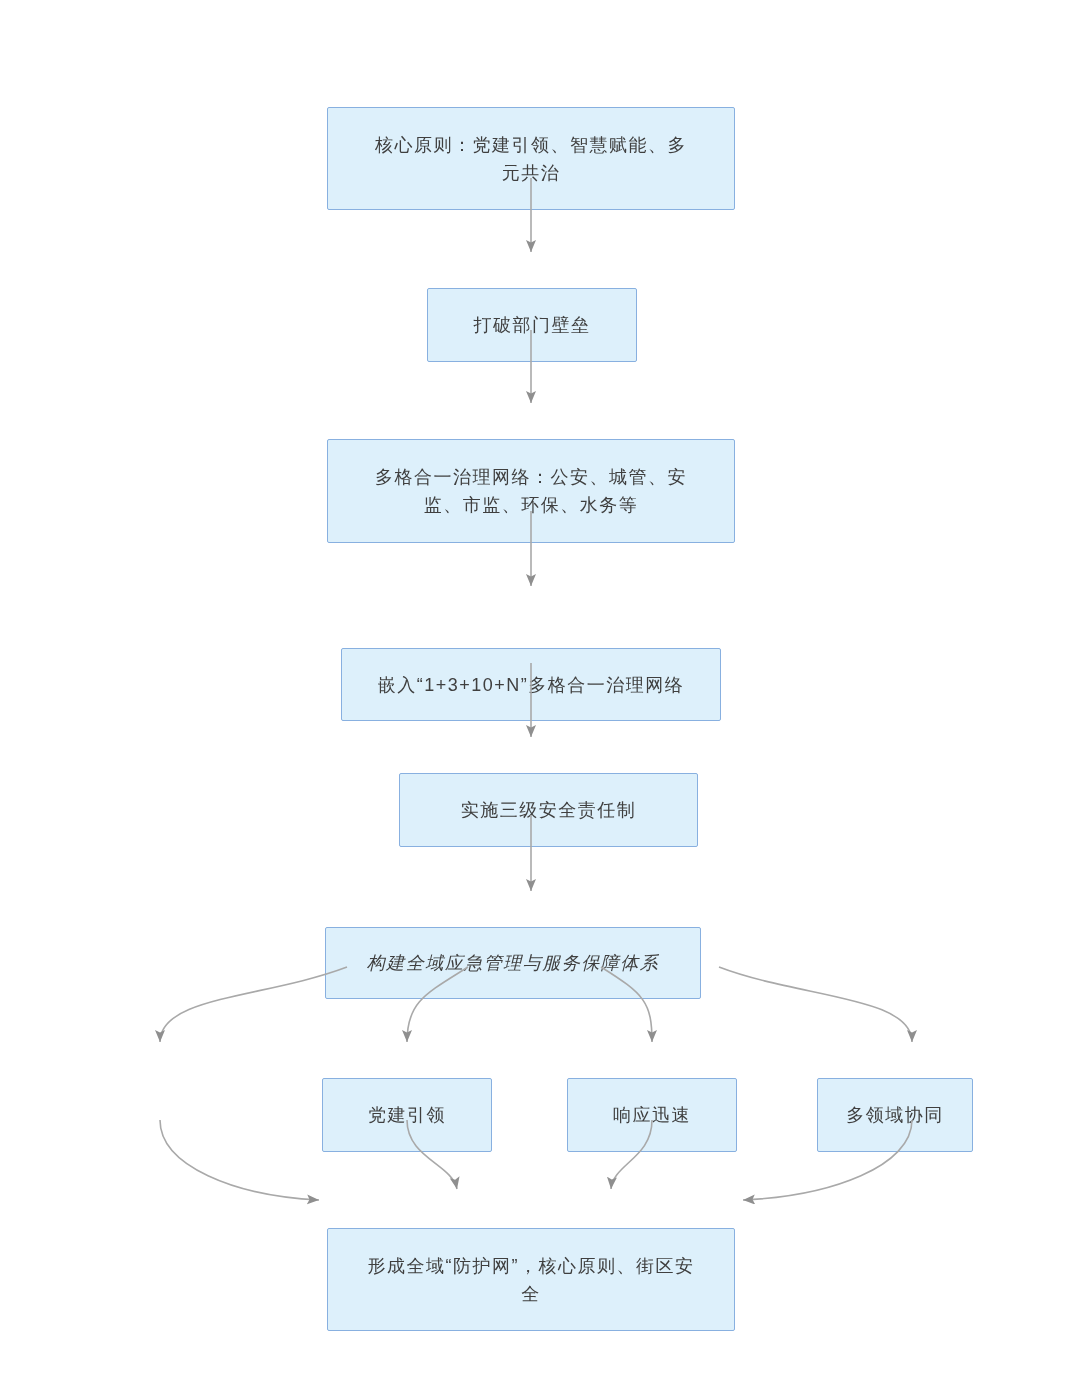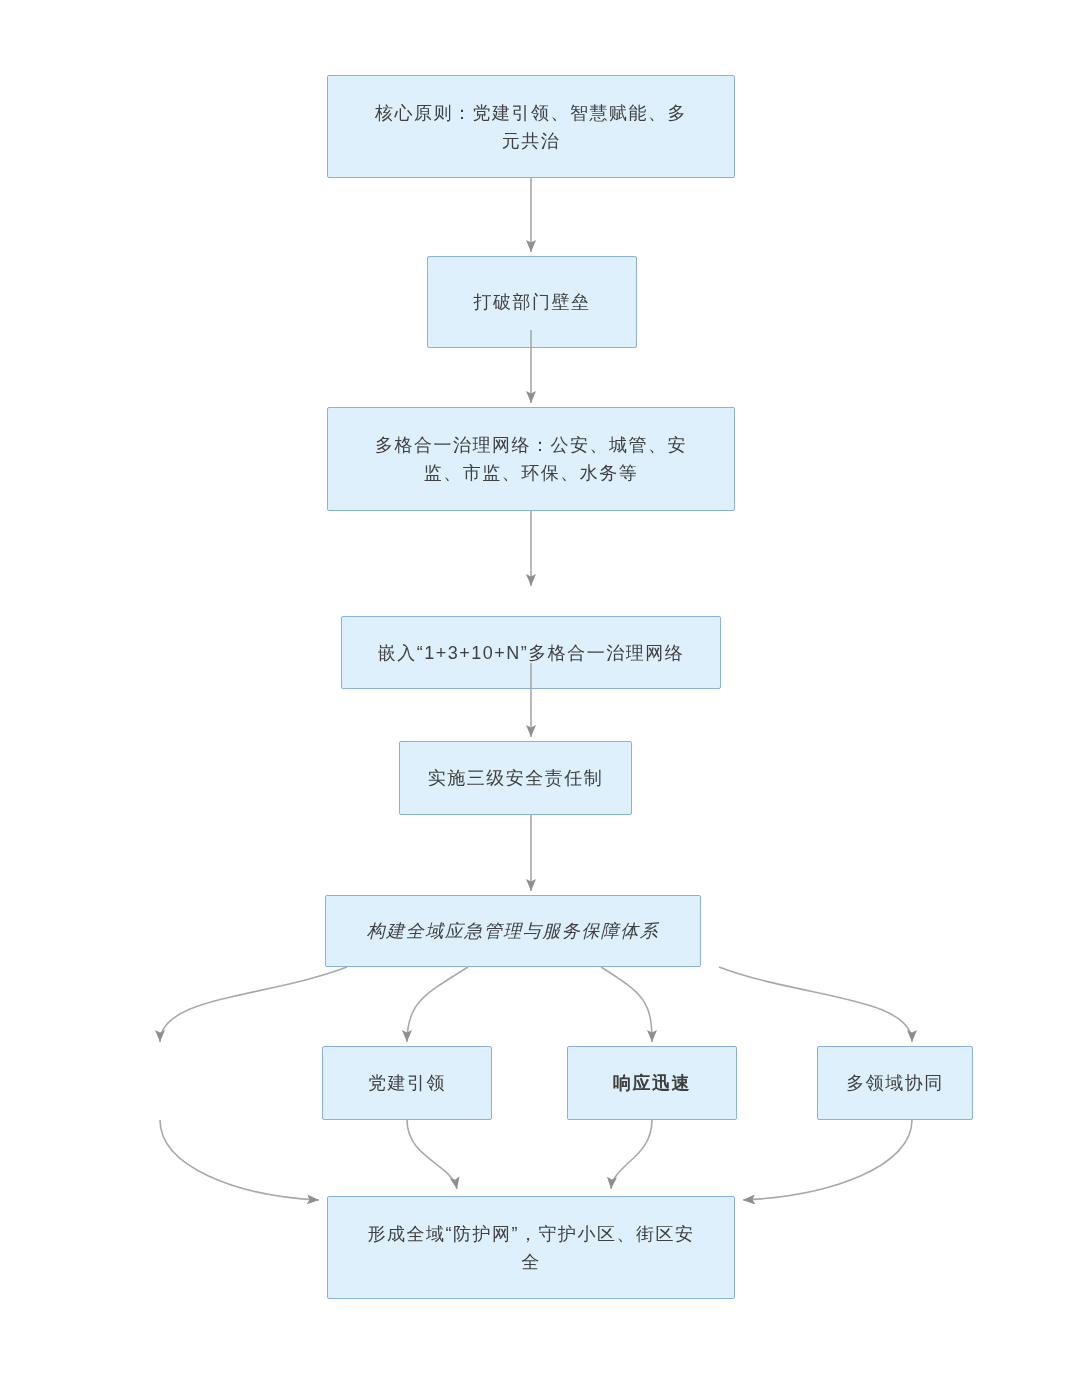--- a/index.html
+++ b/index.html
@@ -32,20 +32,21 @@
     display: flex;
     align-items: center;
     justify-content: center;
     text-align: center;
     font-size: 18px;
     line-height: 28px;
     letter-spacing: 1.5px;
     color: var(--text-color);
     white-space: pre-line;
     padding: 0 8px;
+    margin-top: 32px;
   }
   #edges-svg {
     position: absolute;
     left: 0; top: 0;
     width: 1080px;
     height: 1376px;
     pointer-events: none;
   }
   .edge {
     fill: none;
@@ -54,30 +55,30 @@
   }
   .arrowhead-shape { fill: var(--arrowhead-fill); }
 </style>
 </head>
 <body>
 
 <div class="canvas">
   <div id="nodes-layer">
       <div class="node" style="left: 327px; top: 75px; width: 408px; height: 103px;">核心原则：党建引领、智慧赋能、多
 元共治</div>
-      <div class="node" style="left: 427px; top: 256px; width: 210px; height: 92px;">打破部门壁垒</div>
+      <div class="node" style="left: 427px; top: 256px; width: 210px; height: 74px;">打破部门壁垒</div>
       <div class="node" style="left: 327px; top: 407px; width: 408px; height: 104px;">多格合一治理网络：公安、城管、安
 监、市监、环保、水务等</div>
       <div class="node" style="left: 341px; top: 616px; width: 380px; height: 73px;">嵌入“1+3+10+N”多格合一治理网络</div>
-      <div class="node" style="left: 399px; top: 741px; width: 233px; height: 74px;">实施三级安全责任制</div>
+      <div class="node" style="left: 399px; top: 741px; width: 299px; height: 74px;">实施三级安全责任制</div>
       <div class="node" style="left: 325px; top: 895px; width: 376px; height: 72px; font-style: italic;">构建全域应急管理与服务保障体系</div>
       <div class="node" style="left: 322px; top: 1046px; width: 170px; height: 74px;">党建引领</div>
-      <div class="node" style="left: 567px; top: 1046px; width: 170px; height: 74px; font-weight: bold;">响应迅速</div>
+      <div class="node" style="left: 567px; top: 1046px; width: 170px; height: 74px;">响应迅速</div>
       <div class="node" style="left: 817px; top: 1046px; width: 156px; height: 74px;">多领域协同</div>
-      <div class="node" style="left: 327px; top: 1196px; width: 408px; height: 103px;">形成全域“防护网”，守护小区、街区安
+      <div class="node" style="left: 327px; top: 1196px; width: 408px; height: 103px;">形成全域“防护网”，核心原则、街区安
 全</div>
     </div>
   <svg id="edges-svg" width="1080" height="1376" viewBox="0 0 1080 1376" xmlns="http://www.w3.org/2000/svg">
     <defs>
       <marker id="arrowhead" markerUnits="userSpaceOnUse" markerWidth="13" markerHeight="11" refX="12" refY="5" orient="auto">
         <path class="arrowhead-shape" d="M0,0 L12,5 L0,10 L2.5,5 Z"></path>
       </marker>
     </defs>
   <path class="edge" d="M531,178 L531,252" marker-end="url(#arrowhead)"></path>
       <path class="edge" d="M531,330 L531,403" marker-end="url(#arrowhead)"></path>

